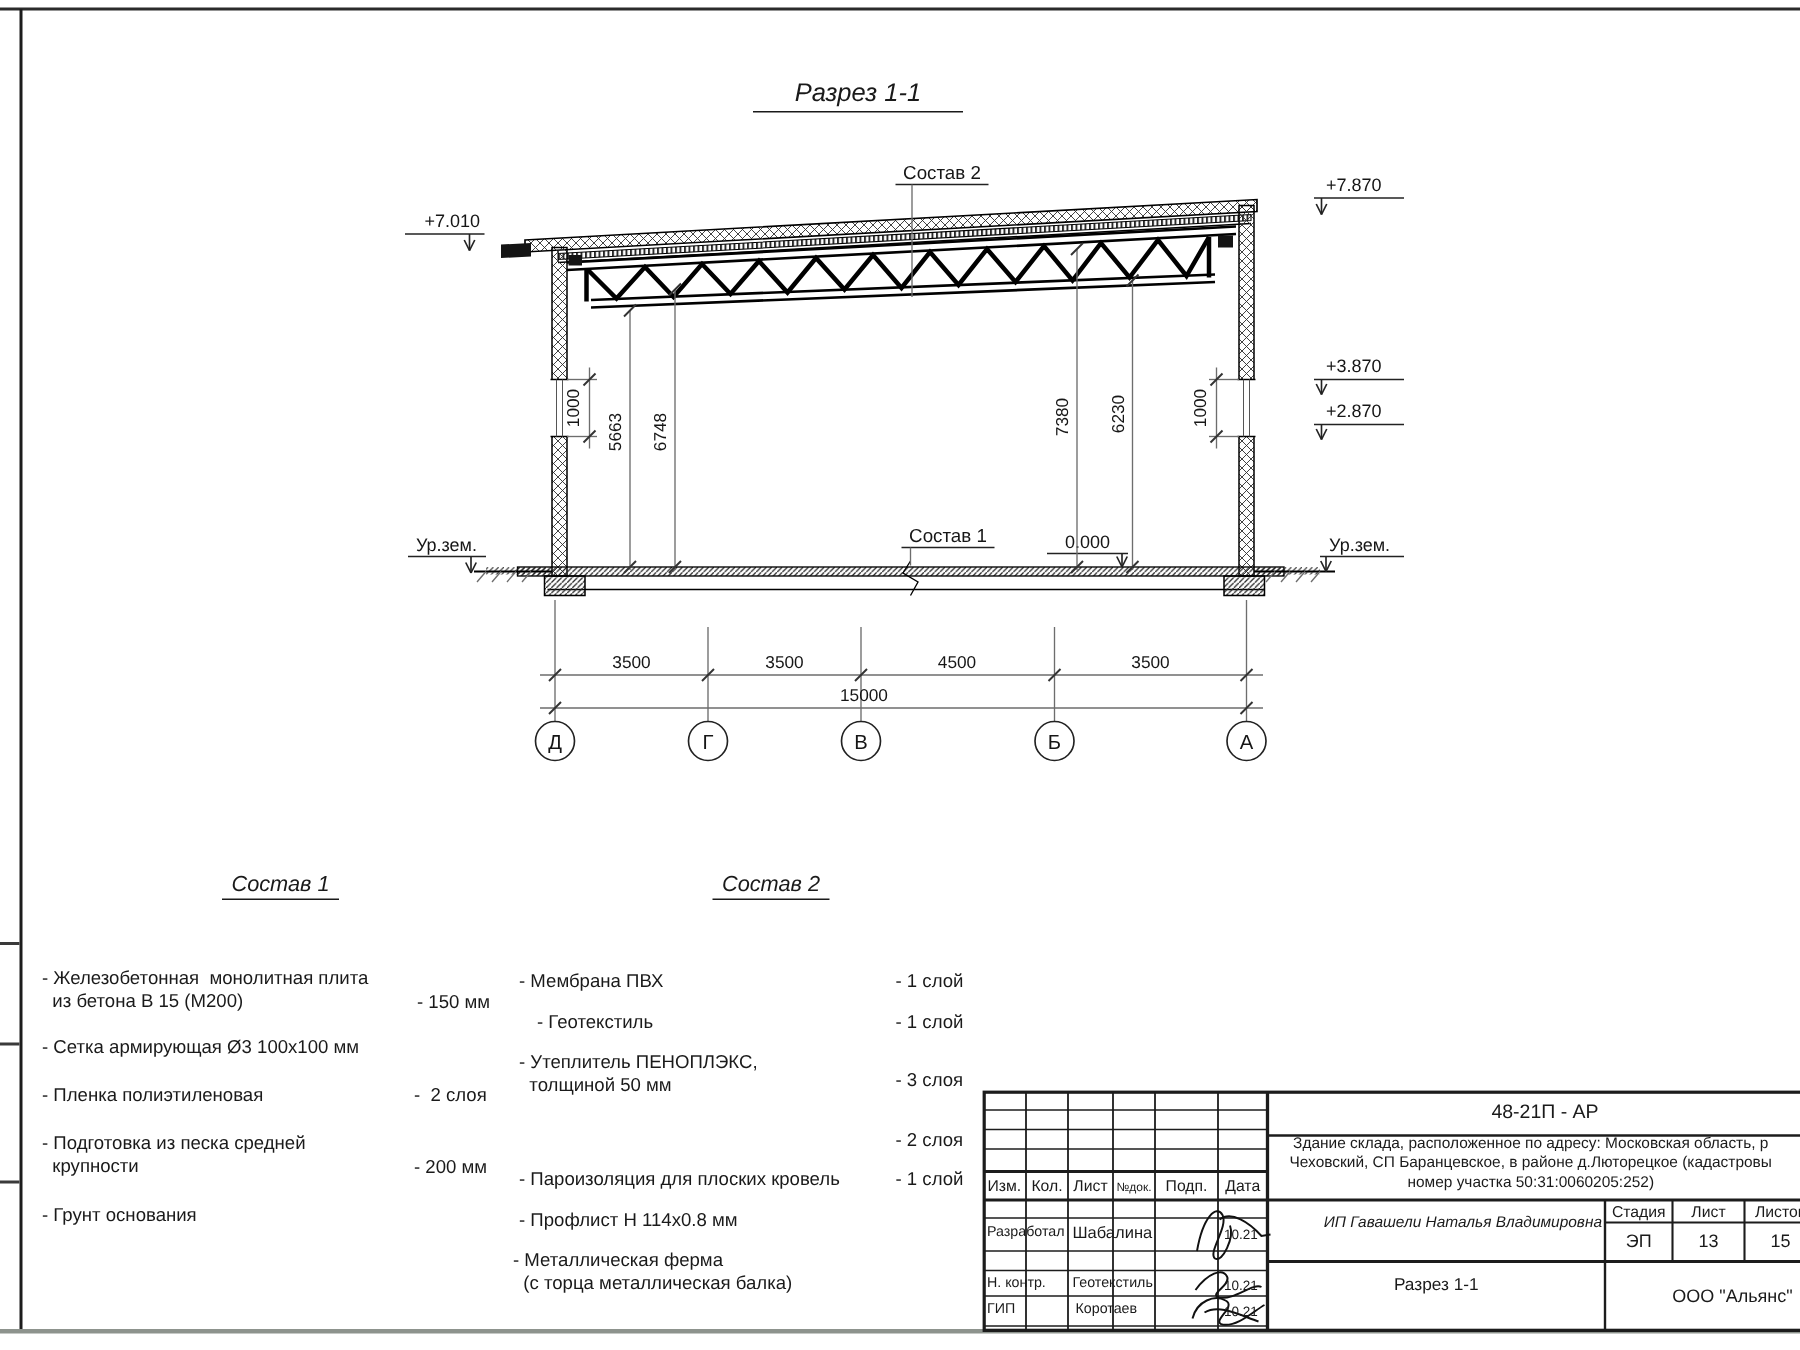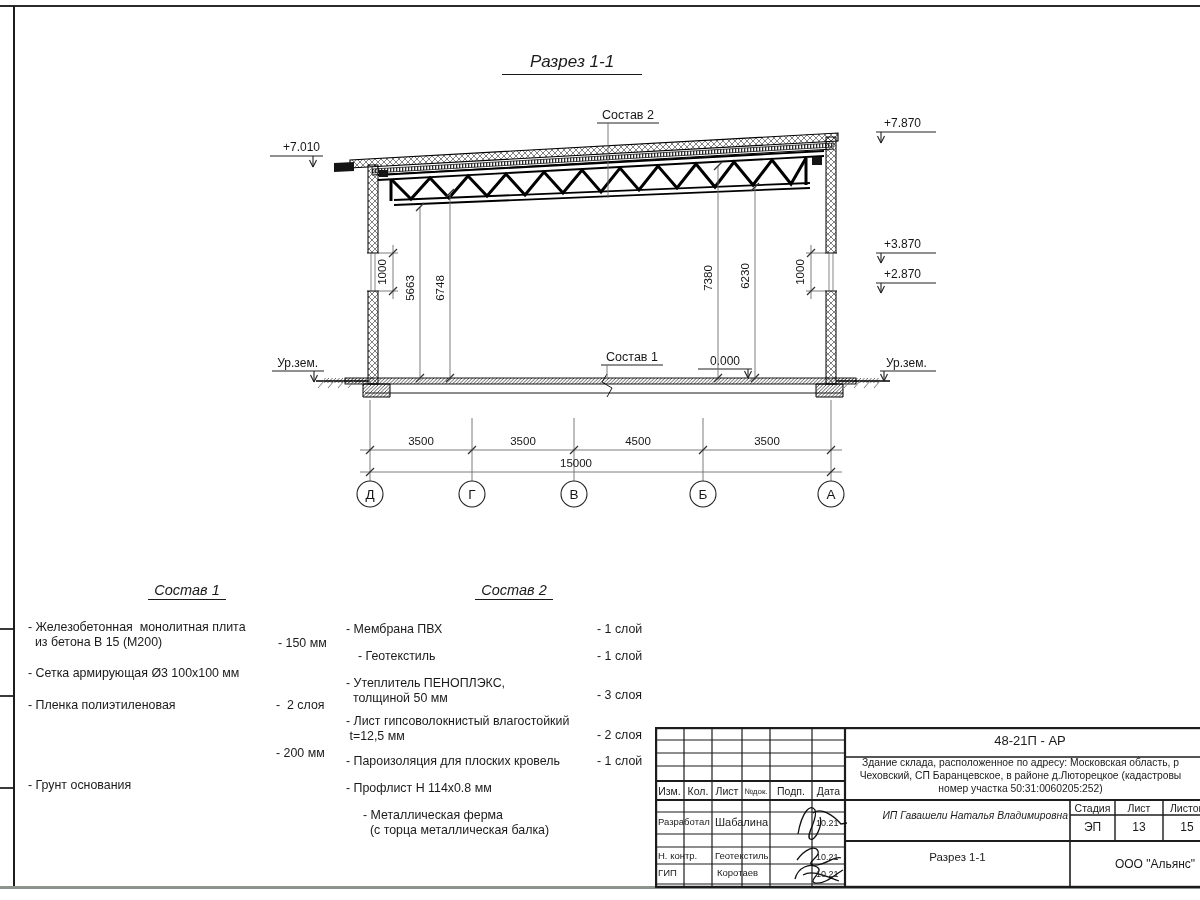--- a/index.html
+++ b/index.html
@@ -10,21 +10,21 @@
   .frame-top{left:0;top:5px;width:1200px;height:2px;background:#2b2b2b;}
   .frame-left{left:13px;top:6px;width:2px;height:881px;background:#1c1c1c;}
   .frame-tick{left:0;width:13px;height:2px;background:#3a3a3a;}
   .frame-bottom{left:0;top:886px;width:1200px;height:3px;background:#8d938d;}
   
   .view-title{font-style:italic;font-size:17px;border-bottom:1.6px solid #1a1a1a;
     padding-bottom:2px;text-align:center;}
   
   .sostav-title{font-style:italic;font-size:14.5px;border-bottom:1.4px solid #1a1a1a;
     padding-bottom:1px;text-align:center;}
-  .item-name,.item-value{font-size:12.4px;line-height:14.5px;white-space:pre-wrap;}
+  .item-name,.item-value{font-size:12.4px;line-height:14.5px;white-space:pre-wrap;margin-top:25px;}
   
   .tb{font-size:10.5px;text-align:right;}
   .tb-center{text-align:center;}
   .tb-italic{font-style:italic;}
   svg{font-family:"Liberation Sans",sans-serif;}
   svg text{fill:#161616;}
   .thin{stroke:#6d6d6d;stroke-width:0.9;}
   .mid{stroke:#222;stroke-width:1.1;}
   .tick line{stroke:#333;stroke-width:1.3;}
 </style>
@@ -271,40 +271,40 @@
   </svg>
 
   <div class="abs" style="left:20px;top:578px;width:320px;height:230px">
     <div class="abs sostav-title" style="left:128px;top:4px;width:78px">Состав 1</div>
     <div class="abs item-name" style="left:8px;top:42px">- Железобетонная  монолитная плита
   из бетона В 15 (М200)</div>
     <div class="abs item-value" style="left:258px;top:58px">- 150 мм</div>
     <div class="abs item-name" style="left:8px;top:88px">- Сетка армирующая Ø3 100х100 мм</div>
     <div class="abs item-name" style="left:8px;top:120px">- Пленка полиэтиленовая</div>
     <div class="abs item-value" style="left:256px;top:120px">-  2 слоя</div>
+    <div class="abs item-name" style="left:8px;top:152px">- Подготовка из песка средней
+  крупности</div>
     <div class="abs item-value" style="left:256px;top:168px">- 200 мм</div>
     <div class="abs item-name" style="left:8px;top:200px">- Грунт основания</div>
   </div>
 
   <div class="abs" style="left:340px;top:578px;width:315px;height:270px">
     <div class="abs sostav-title" style="left:135px;top:4px;width:78px">Состав 2</div>
     <div class="abs item-name" style="left:6px;top:44px">- Мембрана ПВХ</div>
     <div class="abs item-value" style="left:257px;top:44px">- 1 слой</div>
     <div class="abs item-name" style="left:18px;top:71px">- Геотекстиль</div>
     <div class="abs item-value" style="left:257px;top:71px">- 1 слой</div>
     <div class="abs item-name" style="left:6px;top:98px">- Утеплитель ПЕНОПЛЭКС,
   толщиной 50 мм</div>
     <div class="abs item-value" style="left:257px;top:110px">- 3 слоя</div>
-    <div class="abs item-name" style="left:6px;top:136px">- Лист гипсоволокнистый влагостойкий
- t=12,5 мм</div>
     <div class="abs item-value" style="left:257px;top:150px">- 2 слоя</div>
     <div class="abs item-name" style="left:6px;top:176px">- Пароизоляция для плоских кровель</div>
     <div class="abs item-value" style="left:257px;top:176px">- 1 слой</div>
     <div class="abs item-name" style="left:6px;top:203px">- Профлист Н 114х0.8 мм</div>
-    <div class="abs item-name" style="left:23px;top:230px">- Металлическая ферма
+    <div class="abs item-name" style="left:2px;top:230px">- Металлическая ферма
   (с торца металлическая балка)</div>
   </div>
 
   <div class="abs" style="left:655px;top:727px;width:545px;height:161px;overflow:visible">
 
     <svg class="abs" style="left:0;top:0" width="545" height="161" viewBox="0 0 545 161">
       <g stroke="#1c1c1c" fill="none">
         <rect x="1" y="1" width="620" height="159" stroke-width="2.4"></rect>
 
         <line x1="29" y1="1" x2="29" y2="160" stroke-width="1.2"></line>

